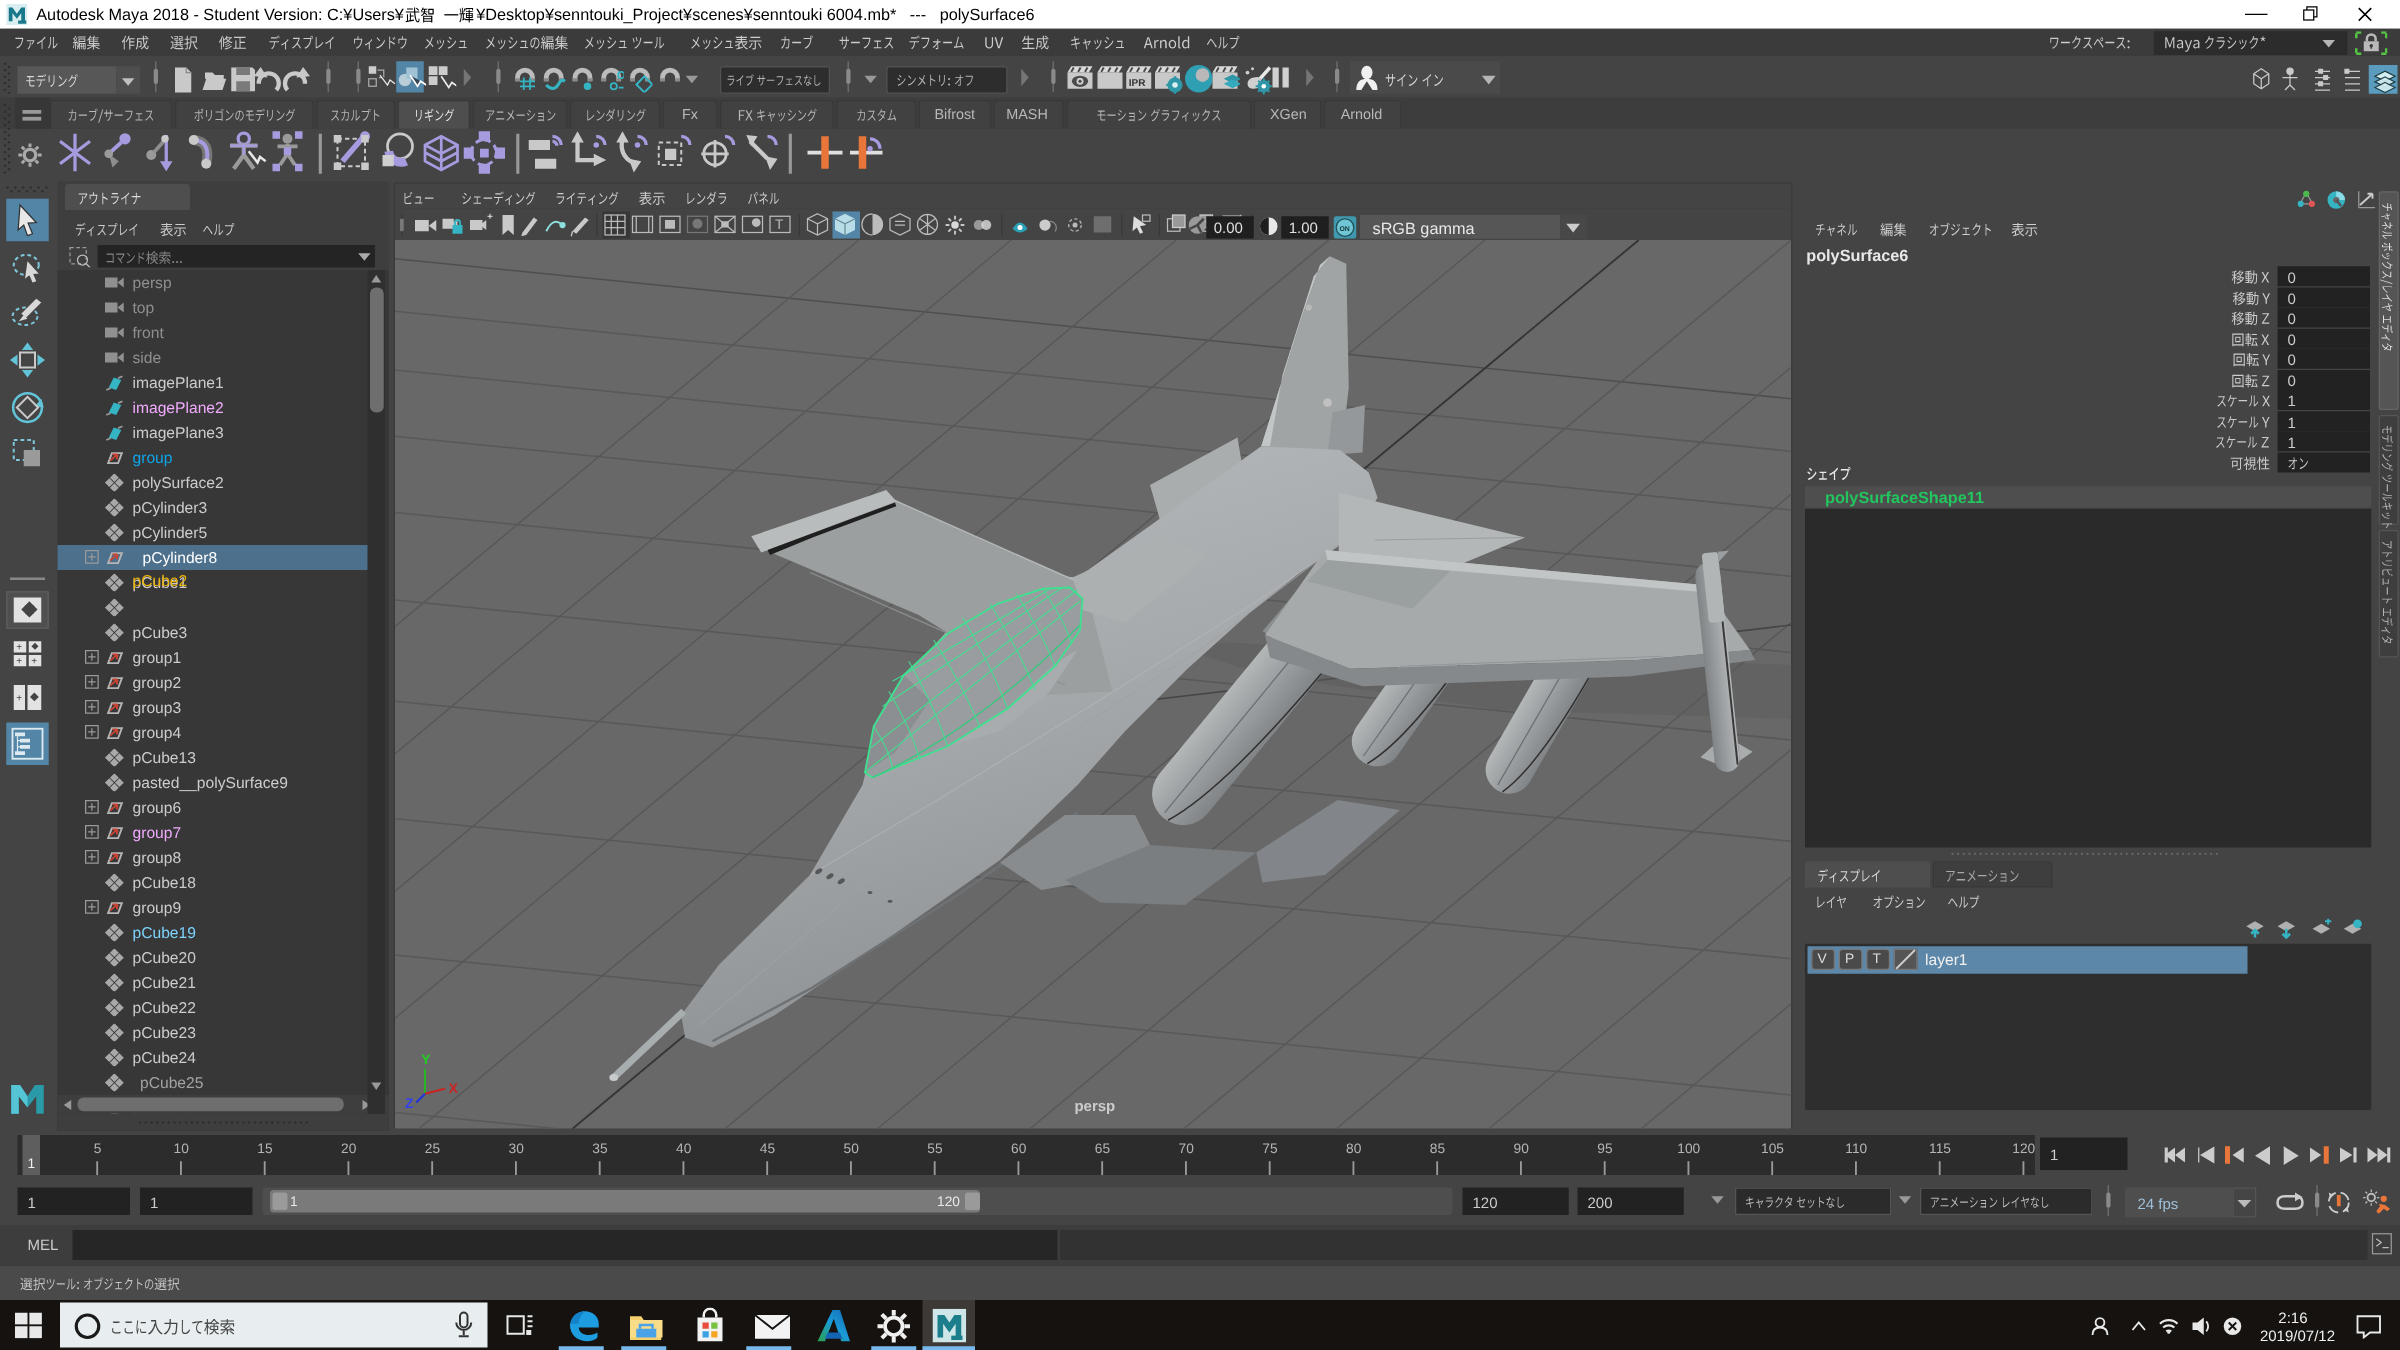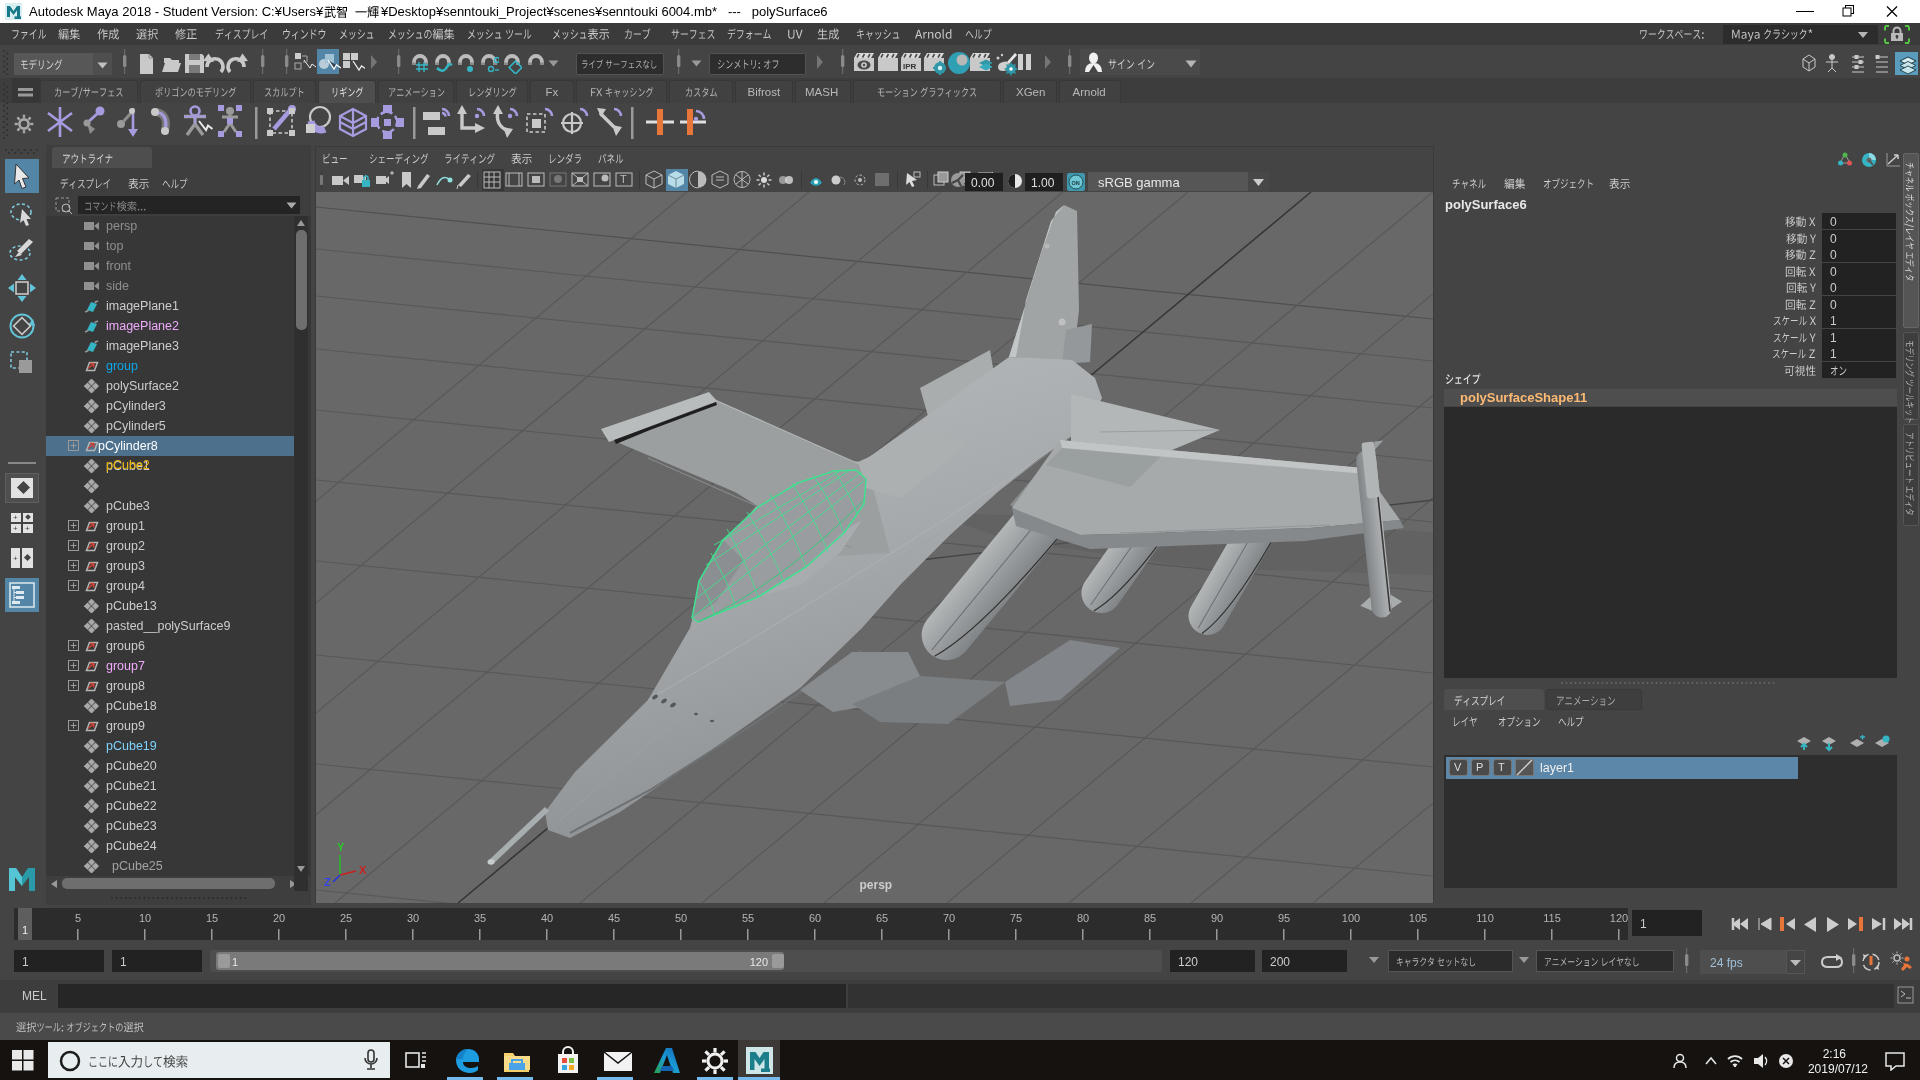--- a/index.html
+++ b/index.html
@@ -1102,21 +1102,21 @@
 <div style="position:absolute;left:106px;top:420px;font:400 12.5px 'Liberation Sans',sans-serif;color:#cccccc;white-space:pre;line-height:1">pCylinder5</div>
 <div style="position:absolute;left:46px;top:436px;width:250px;height:20px;background:#4d708c;"></div>
 <svg class="abs" style="left:68px;top:440px" width="12" height="12">
     <rect x="0.5" y="0.5" width="10" height="10" fill="none" stroke="#9a9a9a"></rect>
     <path d="M2.5 5.5 h6 M5.5 2.5 v6" stroke="#9a9a9a"></path>
   </svg>
 <svg class="abs" style="left:84px;top:439px" width="16" height="14">
     <path d="M2.5 11.5 L5.5 3.5 H13.5 L10.5 11.5 Z" fill="none" stroke="#b5b5b5" stroke-width="1.5"></path>
     <path d="M4 9.5 L10 4.5 M10 4.5 l-4 0 M10 4.5 l-0.5 4" stroke="#cc4433" stroke-width="1.5" fill="none"></path>
   </svg>
-<div style="position:absolute;left:98px;top:440px;font:400 12.5px 'Liberation Sans',sans-serif;color:#ffffff;white-space:pre;line-height:1">pCylinder8</div>
+<div style="position:absolute;left:114px;top:440px;font:400 12.5px 'Liberation Sans',sans-serif;color:#ffffff;white-space:pre;line-height:1">pCylinder8</div>
 <svg class="abs" style="left:84px;top:459px" width="16" height="14">
     <g fill="#a8a8a8">
       <rect x="5" y="0.6" width="5" height="5" transform="rotate(45 7.5 3.1)"></rect>
       <rect x="1" y="4.6" width="5" height="5" transform="rotate(45 3.5 7.1)"></rect>
       <rect x="9" y="4.6" width="5" height="5" transform="rotate(45 11.5 7.1)"></rect>
       <rect x="5" y="8.6" width="5" height="5" transform="rotate(45 7.5 11.1)"></rect>
     </g>
   </svg>
 <div style="position:absolute;left:106px;top:460px;font:400 12.5px 'Liberation Sans',sans-serif;color:#cccccc;white-space:pre;line-height:1">pCube1</div>
 <svg class="abs" style="left:84px;top:479px" width="16" height="14">
@@ -1876,21 +1876,21 @@
   </svg>
 <svg style="position:absolute;left:1445.0px;top:368.4px;overflow:visible" width="1" height="1">
     <g transform="translate(0,15.6) scale(0.1200)" fill="#e8e8e8">
       <use href="#g101" transform="translate(0,0) scale(0.74,1)"></use>
       <use href="#g102" transform="translate(74,0) scale(0.74,1)"></use>
       <use href="#g103" transform="translate(148,0) scale(0.74,1)"></use>
       <use href="#g104" transform="translate(222,0) scale(0.74,1)"></use>
     </g>
   </svg>
 <div style="position:absolute;left:1444px;top:389px;width:453px;height:17px;background:#4e4e4e;"></div>
-<div style="position:absolute;left:1460px;top:391px;font:700 13px 'Liberation Sans',sans-serif;color:#fdba74;white-space:pre;line-height:1">polySurfaceShape11</div>
+<div style="position:absolute;left:1460px;top:391px;font:700 13px 'Liberation Sans',sans-serif;color:#22c55e;white-space:pre;line-height:1">polySurfaceShape11</div>
 <div style="position:absolute;left:1444px;top:407px;width:453px;height:271px;background:#2a2a2a;"></div>
 <svg class="abs" style="left:1560px;top:681px" width="220" height="4">
     <circle cx="2.0" cy="2" r="0.9" fill="#6a6a6a"></circle>
     <circle cx="6.5" cy="2" r="0.9" fill="#6a6a6a"></circle>
     <circle cx="11.0" cy="2" r="0.9" fill="#6a6a6a"></circle>
     <circle cx="15.5" cy="2" r="0.9" fill="#6a6a6a"></circle>
     <circle cx="20.0" cy="2" r="0.9" fill="#6a6a6a"></circle>
     <circle cx="24.5" cy="2" r="0.9" fill="#6a6a6a"></circle>
     <circle cx="29.0" cy="2" r="0.9" fill="#6a6a6a"></circle>
     <circle cx="33.5" cy="2" r="0.9" fill="#6a6a6a"></circle>

